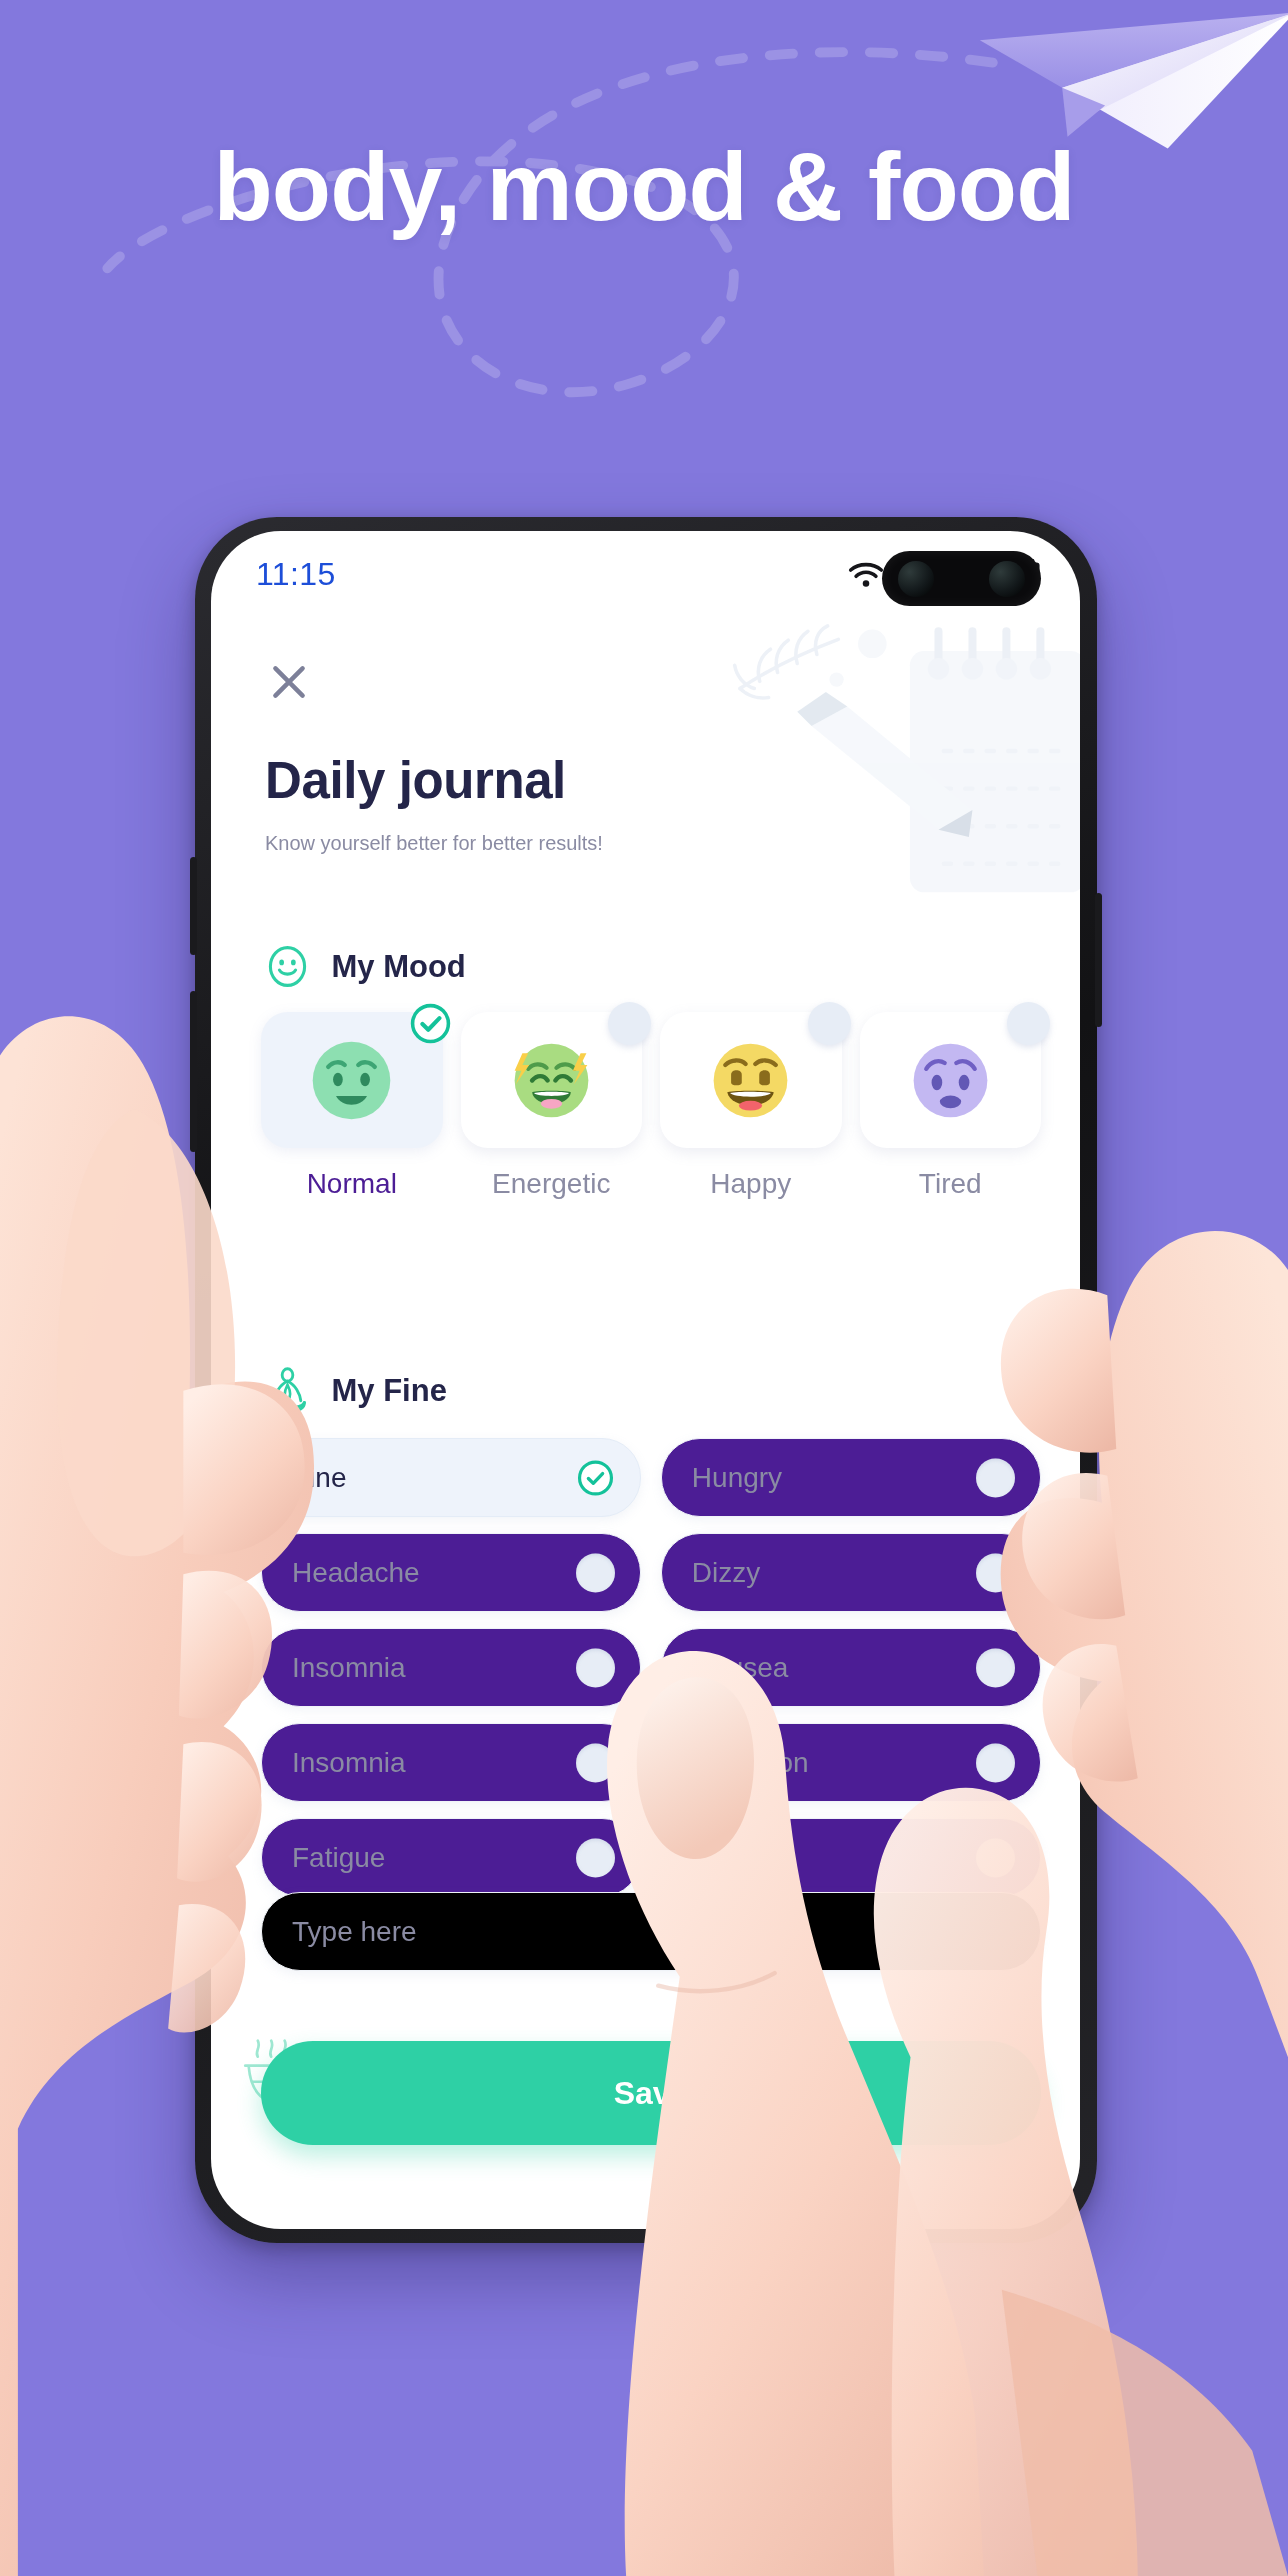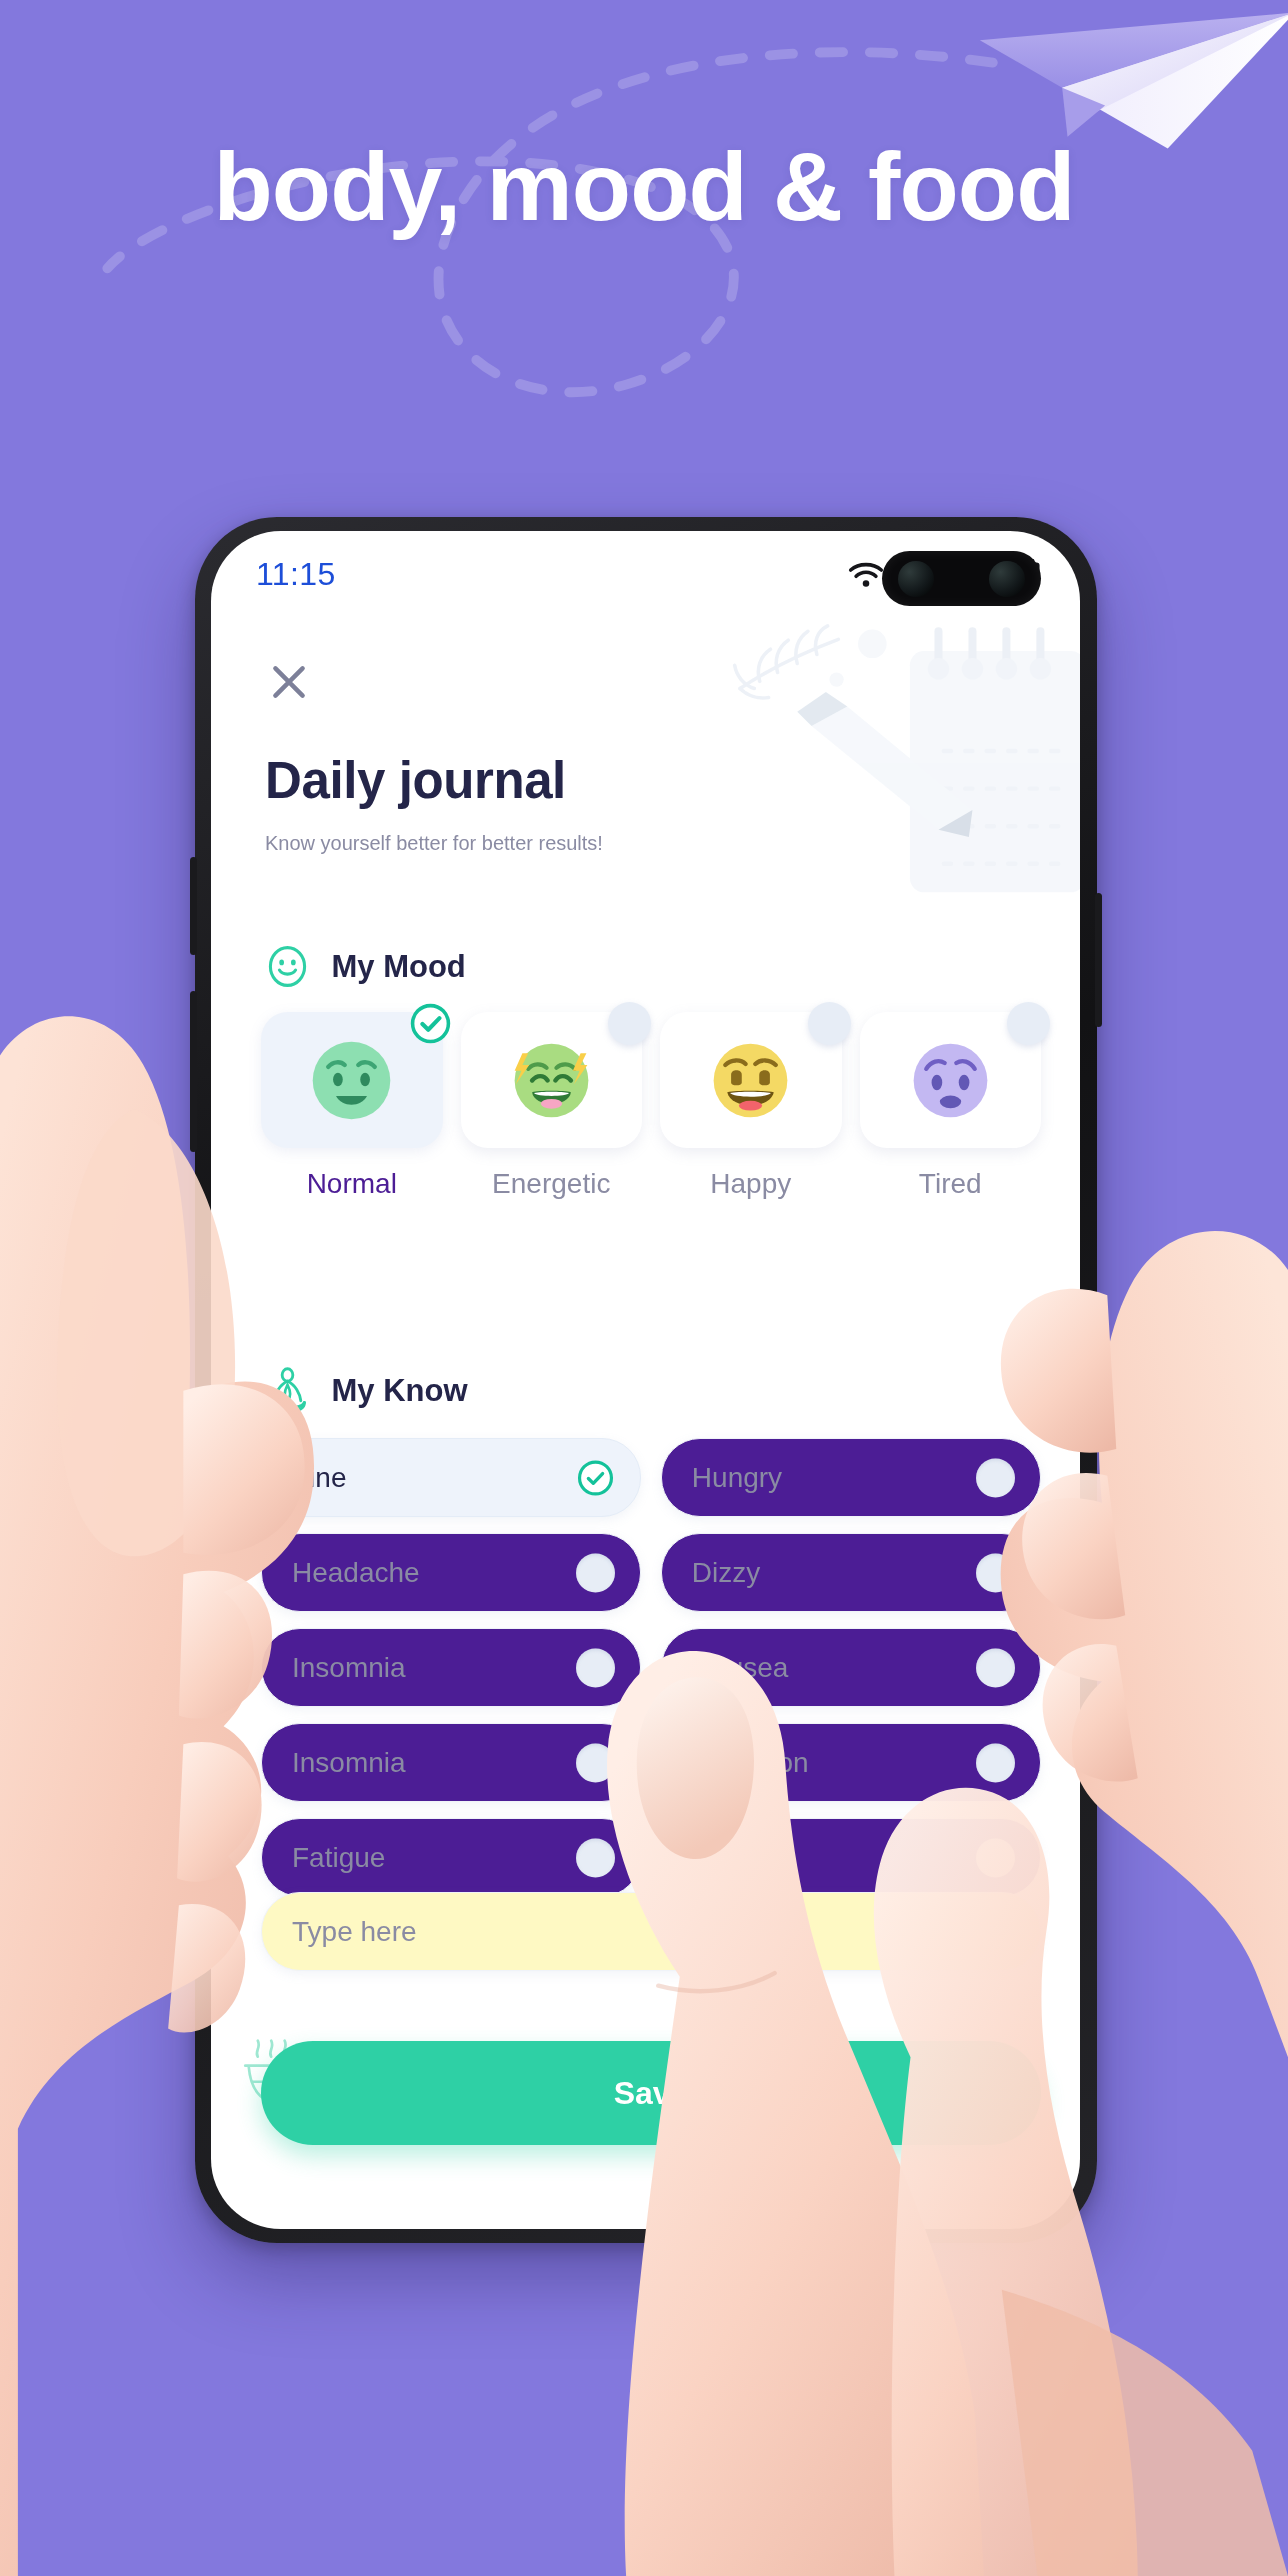--- a/index.html
+++ b/index.html
@@ -141,21 +141,21 @@
     position:absolute; right:25px; top:50%; transform:translateY(-50%);
     width:39px; height:39px; border-radius:50%;
     background:#e7edf6;
     box-shadow:inset 0 1.8px 3.6px rgba(160,175,205,.3);
   }
   .chip-radio.on { background:transparent; box-shadow:none; }
 
   #type-field {
     position:absolute; left:50px; width:780px; height:79px;
     top:1275px; border-radius:39px;
-    background:#fef9c3; border:0.9px solid #f0f3f8;
+    background:#000000; border:0.9px solid #f0f3f8;
     box-shadow:0 3.6px 10.7px rgba(150,165,200,.12);
     display:flex; align-items:center; padding:0 30px;
   }
   #type-field .ph { font-size:28px; color:#8a8ba3; }
 
   #cup-deco { position:absolute; left:27px; top:1420px; width:70px; height:77px; opacity:.75; }
 
   #save-btn {
     position:absolute; left:50px; top:1424px;
     width:780px; height:104px; border-radius:52px;
@@ -370,21 +370,21 @@
 
       <div class="sec-head" id="body-head">
         <svg width="45" height="48" viewBox="0 0 50 54">
           <ellipse cx="25" cy="9" rx="6" ry="7" fill="none" stroke="#2ed0a5" stroke-width="3.2"></ellipse>
           <path d="M25 16 C16 20, 11 30, 10 38" fill="none" stroke="#2ed0a5" stroke-width="3.2" stroke-linecap="round"></path>
           <path d="M25 16 C34 20, 39 30, 40 38" fill="none" stroke="#2ed0a5" stroke-width="3.2" stroke-linecap="round"></path>
           <path d="M25 20 C21 28, 21 34, 25 38 C29 34, 29 28, 25 20 Z" fill="none" stroke="#2ed0a5" stroke-width="3"></path>
           <path d="M6 40 C10 48, 40 48, 44 40" fill="none" stroke="#2ed0a5" stroke-width="3.4" stroke-linecap="round"></path>
           <path d="M6 40 C6 46, 10 50, 25 50 C40 50, 44 46, 44 40" fill="none" stroke="#2ed0a5" stroke-width="3.4" stroke-linecap="round"></path>
         </svg>
-        <span class="sec-label">My Know</span>
+        <span class="sec-label">My Fine</span>
       </div>
 
       <div id="chip-grid">
         <div class="chip sel">
           <span class="chip-label">Fine</span>
           <div class="chip-radio on">
             <svg width="39" height="39" viewBox="0 0 44 44">
               <circle cx="22" cy="22" r="18" fill="#ffffff" stroke="#14c29a" stroke-width="3.6"></circle>
               <path d="M14 22.5 L19.5 28 L30 17" fill="none" stroke="#14c29a" stroke-width="3.8" stroke-linecap="round" stroke-linejoin="round"></path>
             </svg>

